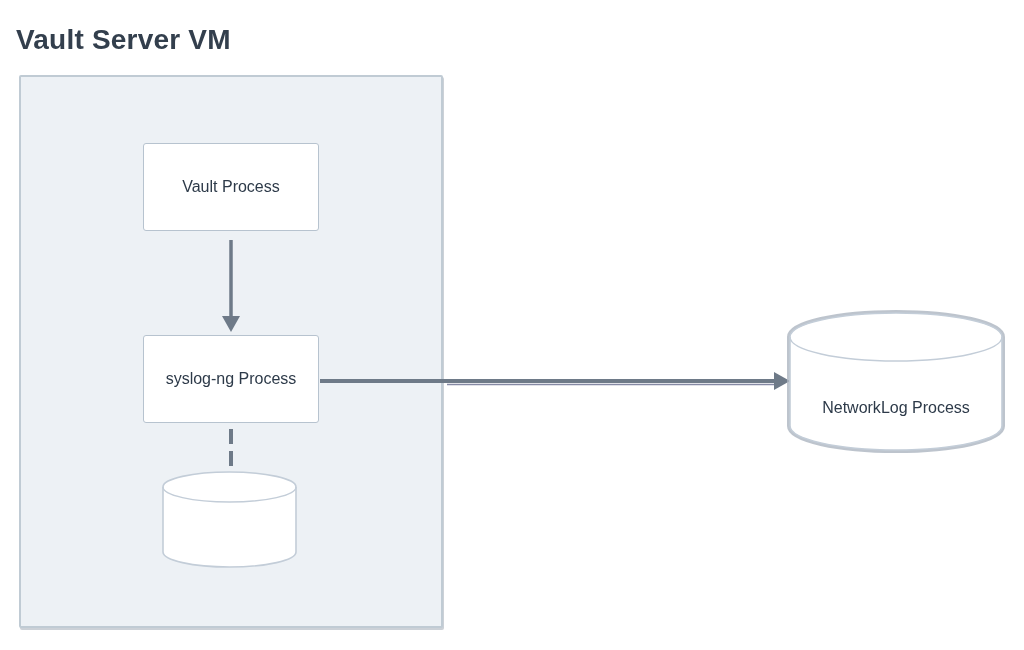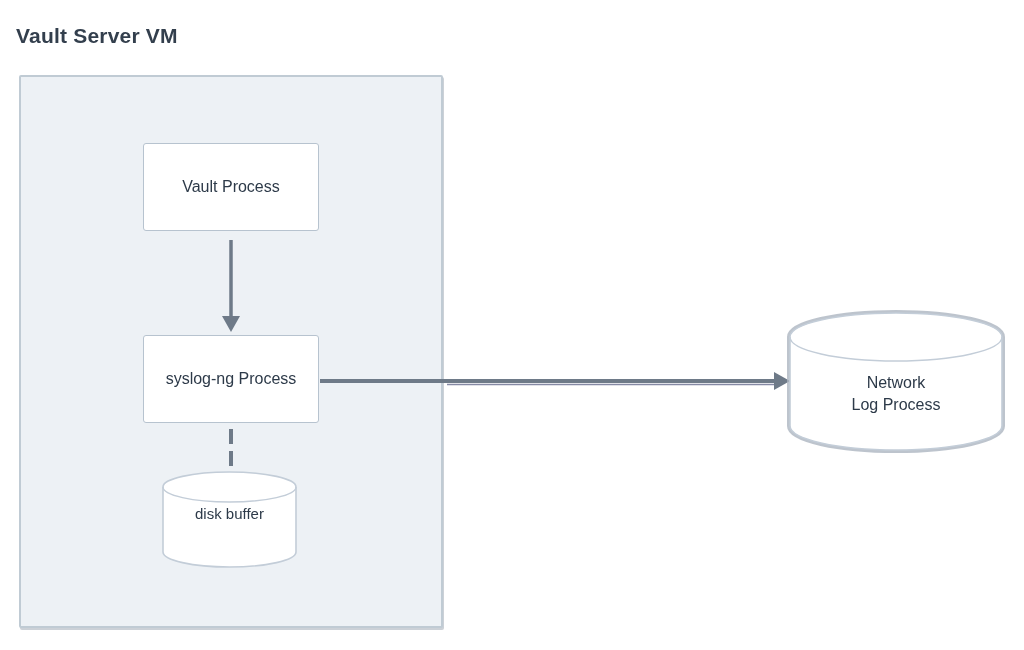--- a/index.html
+++ b/index.html
@@ -13,21 +13,21 @@
     width: 1024px;
     height: 650px;
     background: #ffffff;
     overflow: hidden;
   }
   .diagram-title {
     position: absolute;
     left: 16px;
     top: 24px;
     margin: 0;
-    font-size: 21px;
+    font-size: 28px;
     font-weight: 700;
     letter-spacing: 0.2px;
     color: var(--title-text, #333f4d);
   }
   .vm-container {
     position: absolute;
     left: 19px;
     top: 75px;
     width: 424px;
     height: 553px;
@@ -90,25 +90,25 @@
   .cyl-label {
     color: var(--node-text, #2d3a49);
     font-size: 16px;
     font-weight: 500;
   }
   .node-vault   { left: 143px; top: 143px; }
   .node-syslog  { left: 143px; top: 335px; }
   .cyl-label {
     position: absolute;
     display: flex;
-    flex-direction: column;
     align-items: center;
-    justify-content: flex-start;
+    justify-content: center;
     text-align: center;
     pointer-events: none;
+    margin-top: 12px;
   }
   .disk-label {
     left: 163px;
     top: 505px;
     width: 133px;
     height: 30px;
     font-size: 15px;
   }
   .net-label {
     left: 790px;
@@ -152,20 +152,19 @@
   </svg>
 
   <div class="node-box node-vault">
     <span>Vault Process</span>
   </div>
 
   <div class="node-box node-syslog">
     <span>syslog-ng Process</span>
   </div>
 
-  <div class="cyl-label disk-label">disk buffer</div>
 
   <div class="cyl-label net-label">
     <div>Network</div>
     <div>Log Process</div>
   </div>
 
 </div>
 
 </body></html>

